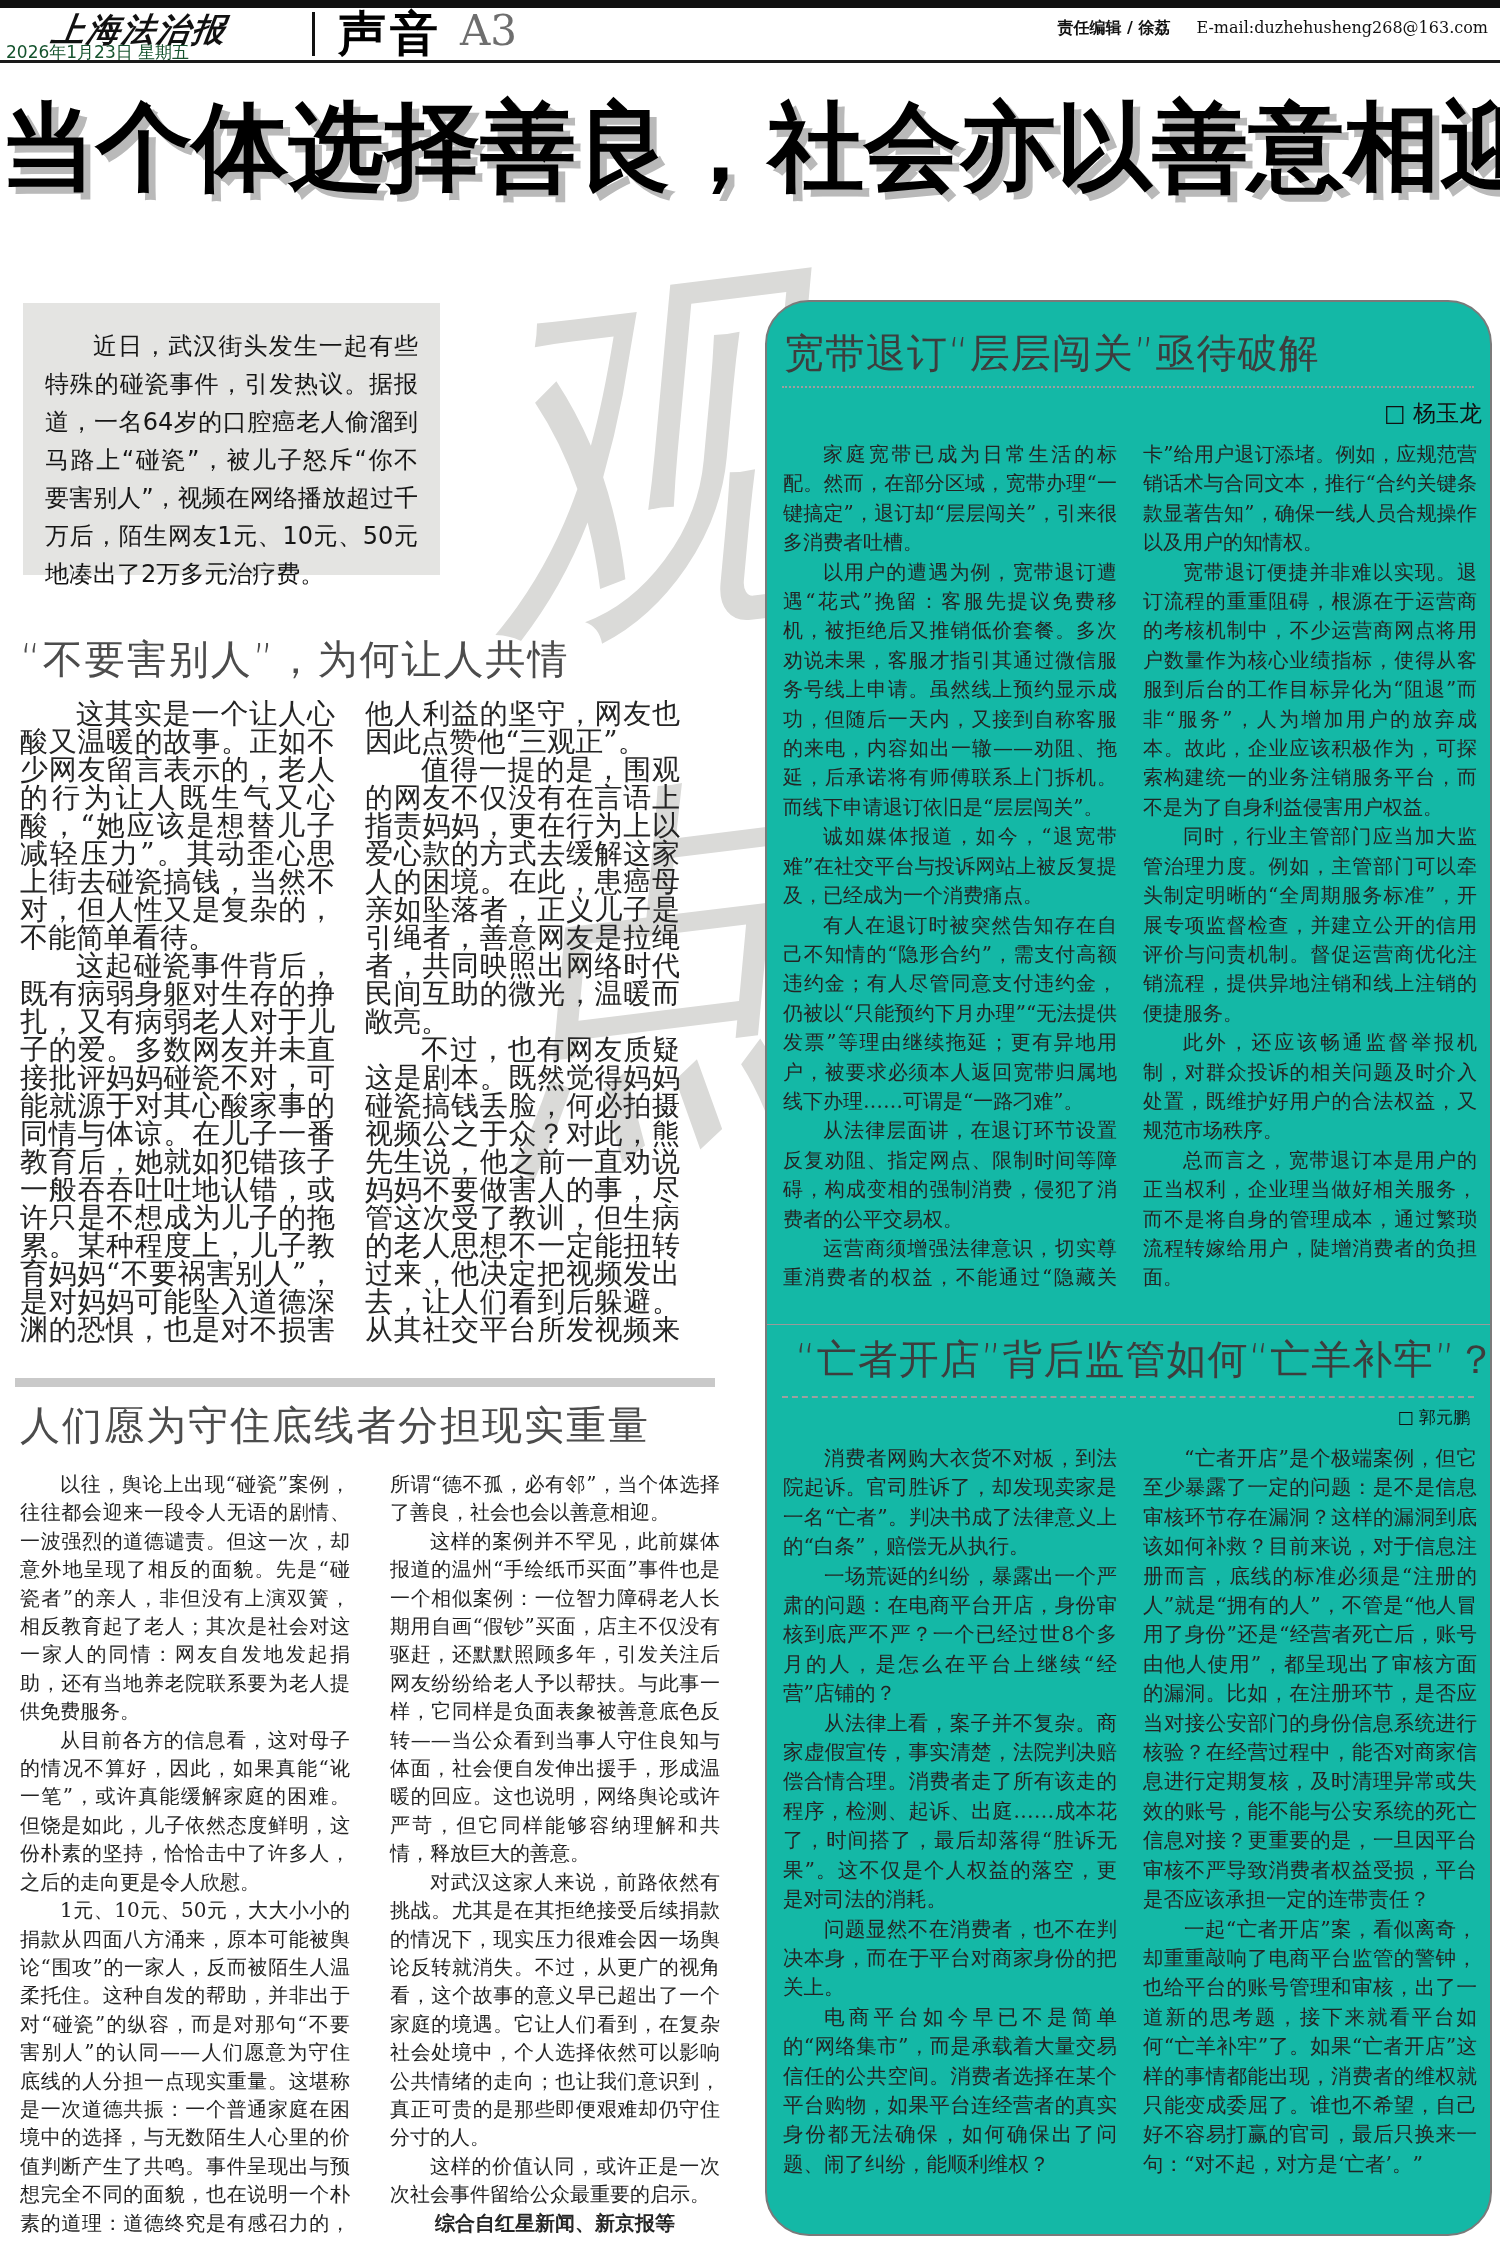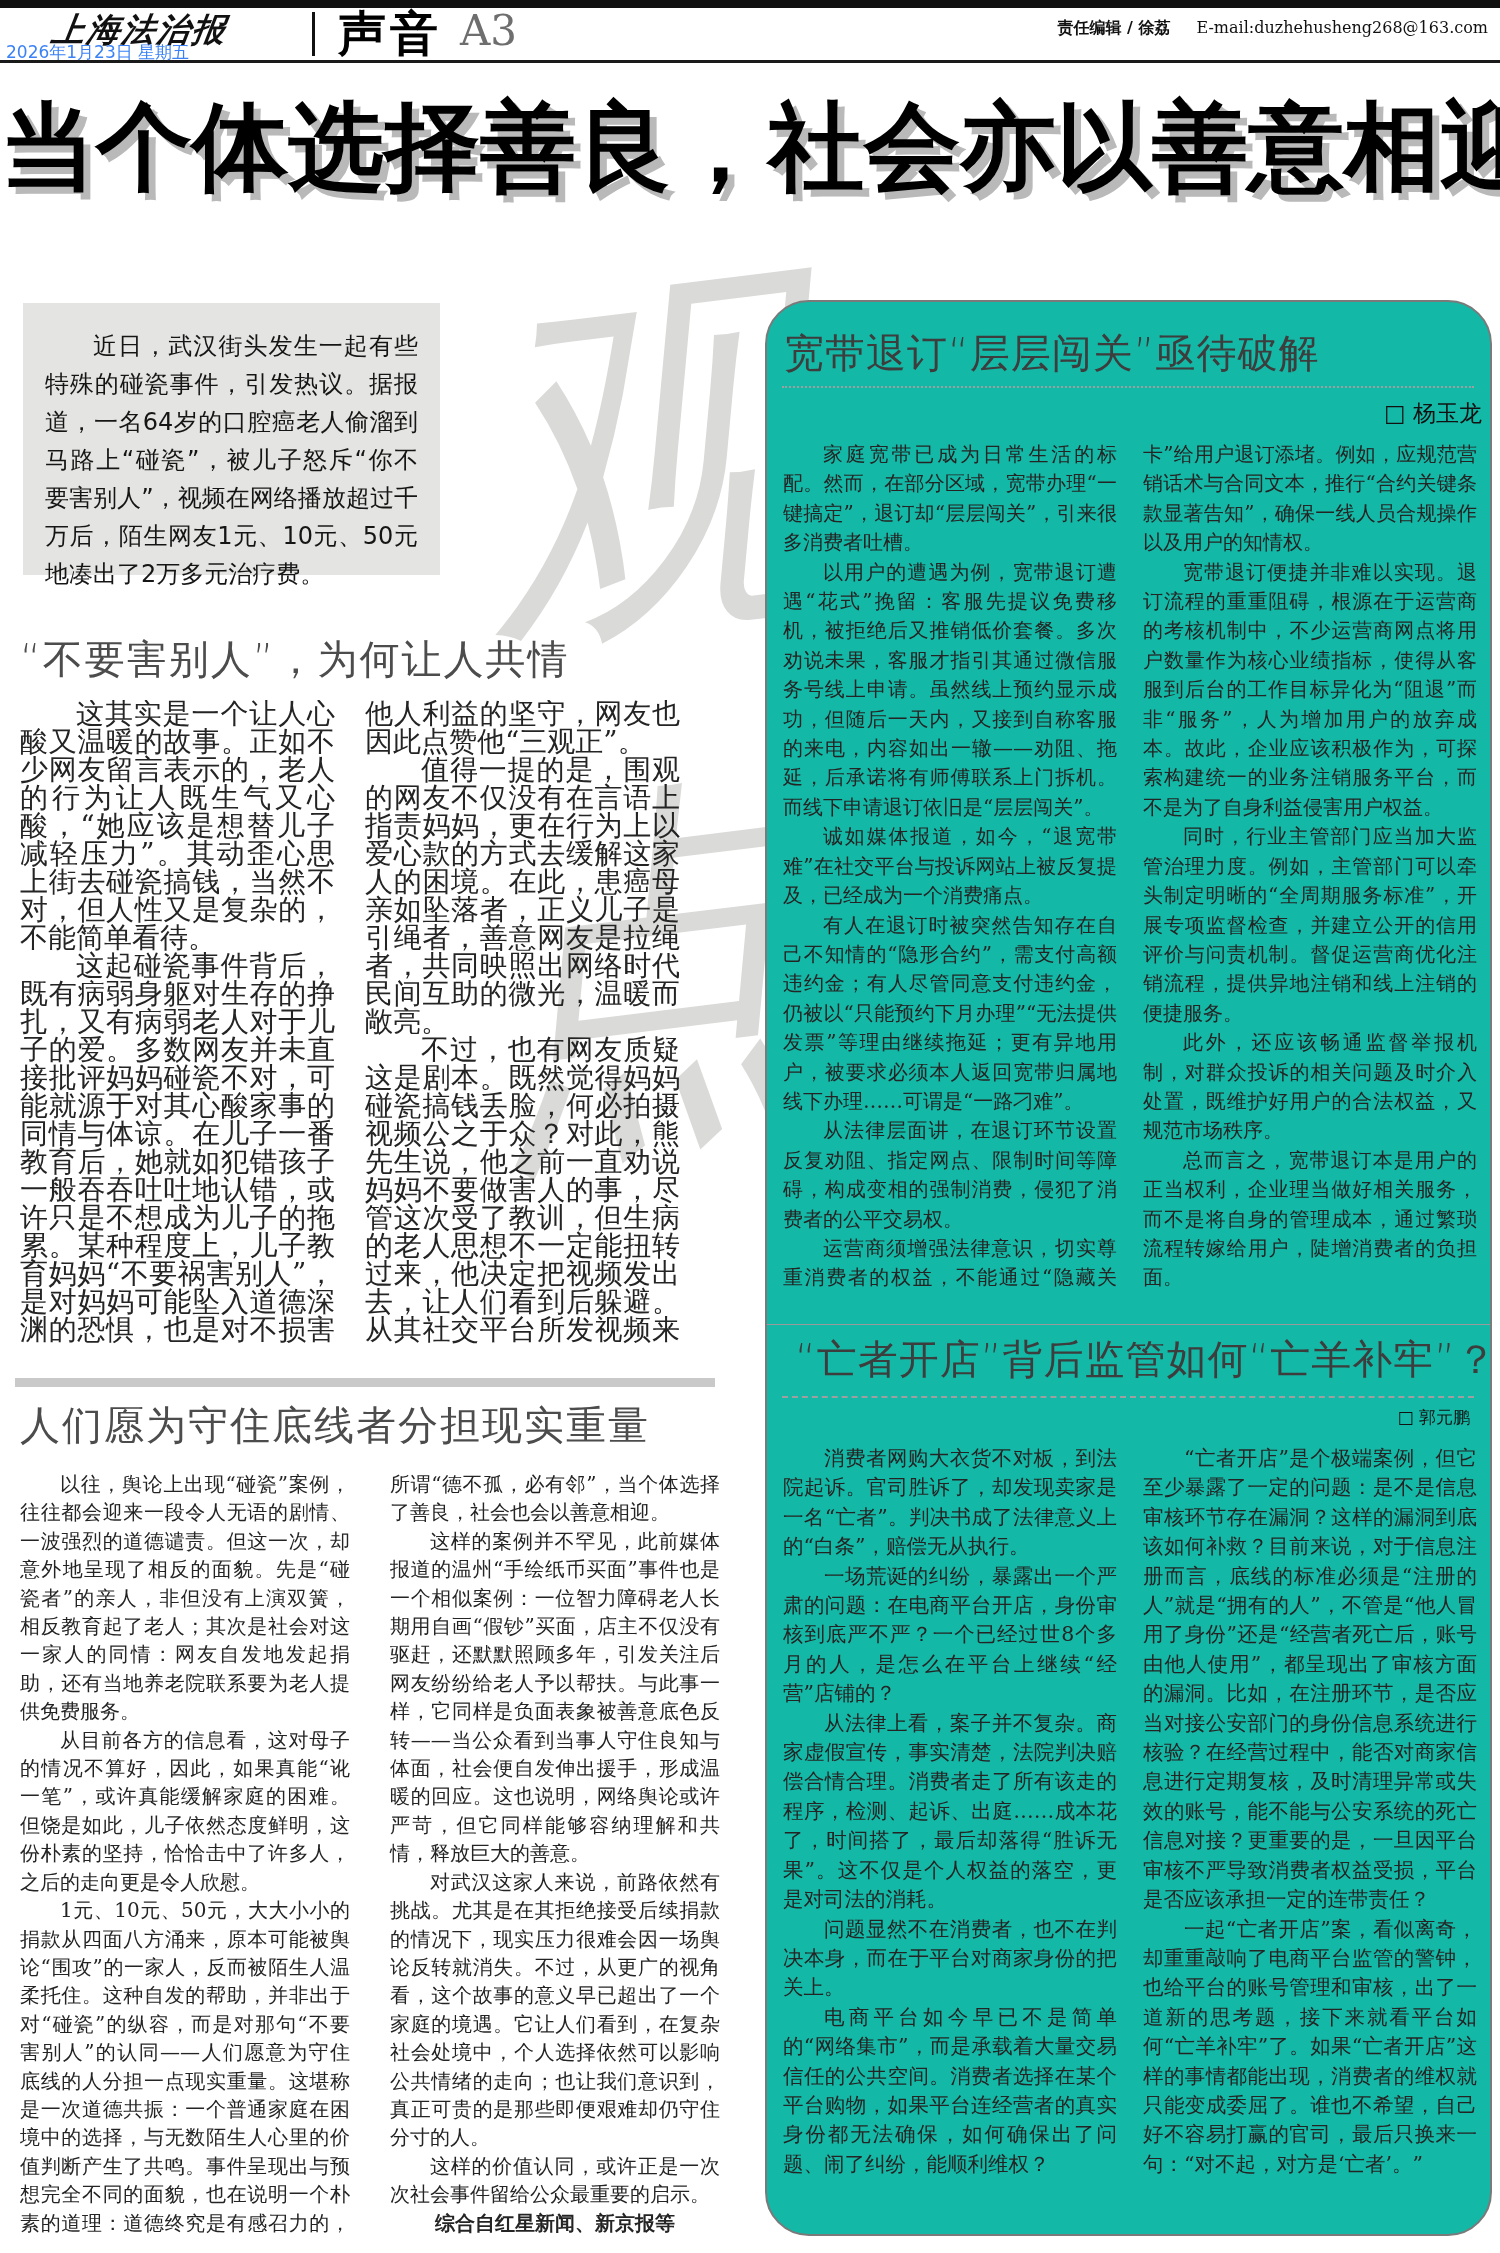--- a/index.html
+++ b/index.html
@@ -9,21 +9,21 @@
     font-family:"DejaVu Serif","Liberation Serif",serif; color:#1a1a1a;
   }
   
   .topbar { position:absolute; left:0; top:0; width:1500px; height:8px; background:#101010; }
   .header { position:absolute; left:0; top:8px; width:1500px; height:52px; border-bottom:3px solid #1a1a1a; }
   .masthead {
     position:absolute; left:52px; top:0px; font-size:33px; font-weight:bold;
     font-style:italic; transform:skewX(-8deg); letter-spacing:2px; color:#111;
     font-family:"DejaVu Serif","Liberation Serif",serif;
   }
-  .hdate { position:absolute; left:6px; top:33px; font-size:17px; color:#3b82f6;
+  .hdate { position:absolute; left:6px; top:33px; font-size:17px; color:#14532d;
     font-family:"DejaVu Sans","Liberation Sans",sans-serif;text-align:center; }
   .hsep { position:absolute; left:312px; top:4px; width:3px; height:44px; background:#111; }
   .hsection { position:absolute; left:338px; top:-6px; font-size:48px; font-weight:900; color:#000;
     font-family:"DejaVu Sans","Liberation Sans",sans-serif; letter-spacing:4px; }
   .hpageno { position:absolute; left:460px; top:-2px; font-size:42px; color:#6e6e6e;
     font-family:"DejaVu Serif","Liberation Serif",serif; }
   .heditor { position:absolute; right:12px; top:10px; font-size:16px; color:#111; }
   .heditor .ed-label { font-family:"DejaVu Sans","Liberation Sans",sans-serif; font-weight:bold; margin-right:26px; }
   .heditor .ed-mail { font-family:"DejaVu Serif","Liberation Serif",serif; }
 

